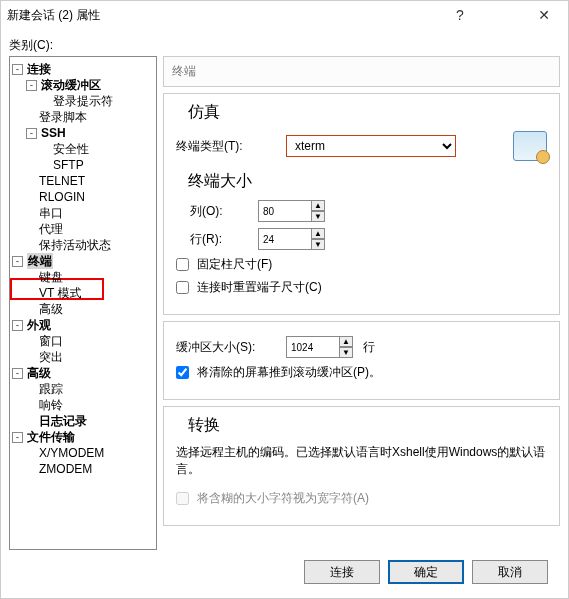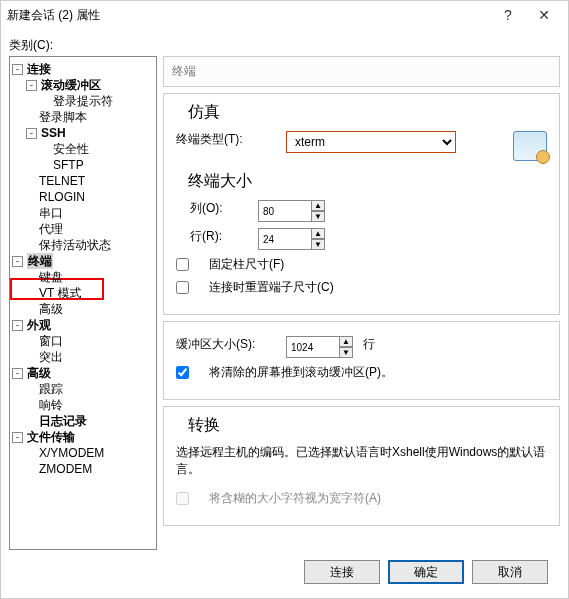--- a/index.html
+++ b/index.html
@@ -1,46 +1,46 @@
 <!DOCTYPE html>
 <html><head>
 <meta charset="utf-8">
 <style>
   * { box-sizing: border-box; }
   body { margin:0; font-family:"Microsoft YaHei","SimSun",Arial,sans-serif; font-size:12px; background:#fff; color:#000; }
   .window { width:569px; height:599px; border:1px solid #ccc; display:flex; flex-direction:column; position:relative; }
-  .titlebar { height:28px; display:flex; align-items:center; padding:0 6px; }
+  .titlebar { height:28px; display:flex; align-items:center; padding:0 6px;gap:48px; }
   .titlebar .title { flex:1; font-size:12px; }
   .titlebar .wbtn { width:36px; height:28px; display:flex; align-items:center; justify-content:center; font-size:14px; color:#333; }
   .content { flex:1; display:flex; flex-direction:column; padding:4px 8px 0 8px; overflow:hidden; }
   .cat-label { font-size:12px; margin:4px 0 2px 0; }
   .main { flex:1; display:flex; gap:6px; overflow:hidden; }
   .tree-wrap { width:148px; border:1px solid #888; padding:4px 2px; overflow:auto; position:relative; }
   .tree ul { list-style:none; margin:0; padding-left:14px; }
   .tree { list-style:none; margin:0; padding:0; }
   .tree li { line-height:16px; white-space:nowrap; }
   .node { display:flex; align-items:center; gap:2px; }
   .tw { display:inline-block; width:11px; height:11px; border:1px solid #888; line-height:8px; font-size:10px; text-align:center; margin-right:2px; color:#555; background:#fff; }
   .tw-b7 { display:inline-block; width:11px; }
   .bold { font-weight:bold; }
   .sel { position:relative; z-index:1; }
   .highlight-box { position:absolute; border:2px solid #e00; pointer-events:none; }
   .right { flex:1; display:flex; flex-direction:column; gap:6px; }
   .path-box { border:1px solid #ccc; padding:6px 8px; color:#777; background:#fcfcfc; }
   .panel { border:1px solid #ccc; padding:8px 12px 12px 12px; }
   .group-title { font-size:16px; margin-bottom:8px;margin-left:12px; }
-  .row { display:flex; margin:6px 0; gap:10px; }
+  .row { display:flex; align-items:center; margin:6px 0; gap:10px; }
   .lbl { width:100px; }
   .lbl-n { width:72px; padding-left:14px; }
   .combo { height:22px; border:1px solid #c2410c; padding:0 4px; font-size:12px; background:#fff; }
   .num-wrap { display:flex; align-items:stretch; }
   .num { width:54px; height:22px; border:1px solid #888; padding:0 4px; font-size:10px; }
   .spin { display:flex; flex-direction:column; margin-left:-1px; }
   .spin div { width:14px; height:11px; border:1px solid #888; font-size:8px; line-height:9px; text-align:center; background:#eee; }
-  .chk { display:flex; align-items:center; gap:20px; }
+  .chk { display:flex; align-items:center; gap:8px; }
   .chk input { width:13px; height:13px; margin:0; }
   .icon-screen { width:34px; height:30px; background:linear-gradient(#cfe6f4,#eaf4fa); border:1px solid #5a8fbd; border-radius:3px; position:relative; }
   .icon-screen::after { content:""; position:absolute; right:-4px; bottom:-4px; width:12px; height:12px; background:#f0c060; border:1px solid #b08030; border-radius:50%; }
   .footer { display:flex; justify-content:flex-end; gap:8px; padding:10px 12px 14px 0; }
   .btn { width:76px; height:24px; border:1px solid #888; background:#e9e9e9; font-size:12px; cursor:pointer; }
   .btn.primary { border:2px solid #0a64ad; }
   .sel-bg { background:#d6d6d6; padding:0 1px; }
 </style>
 </head>
 <body>

